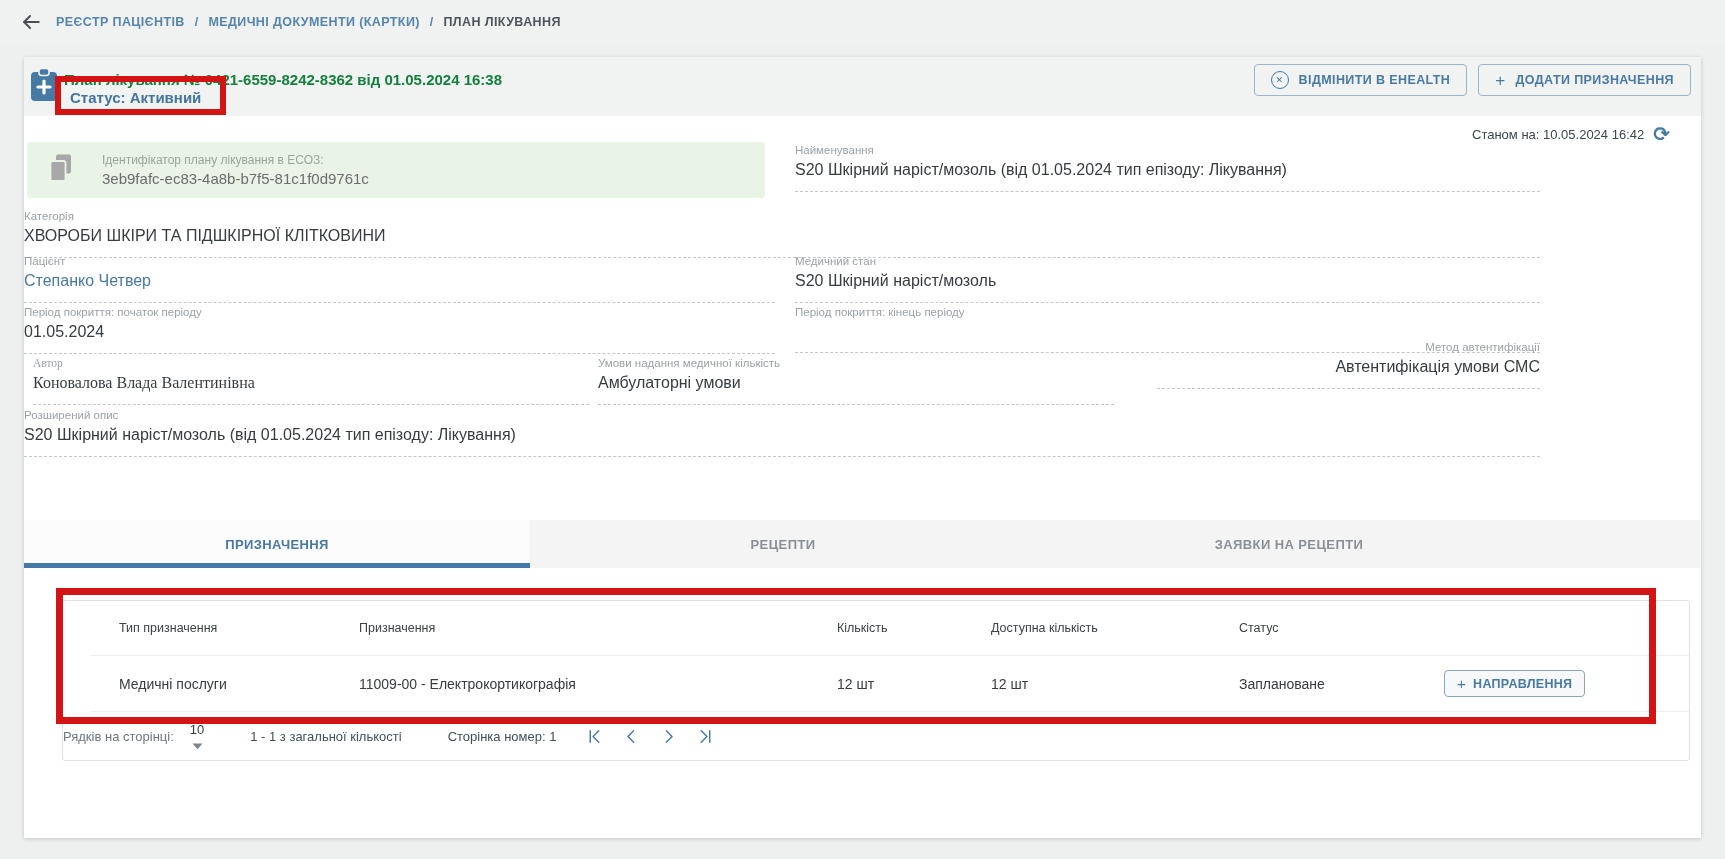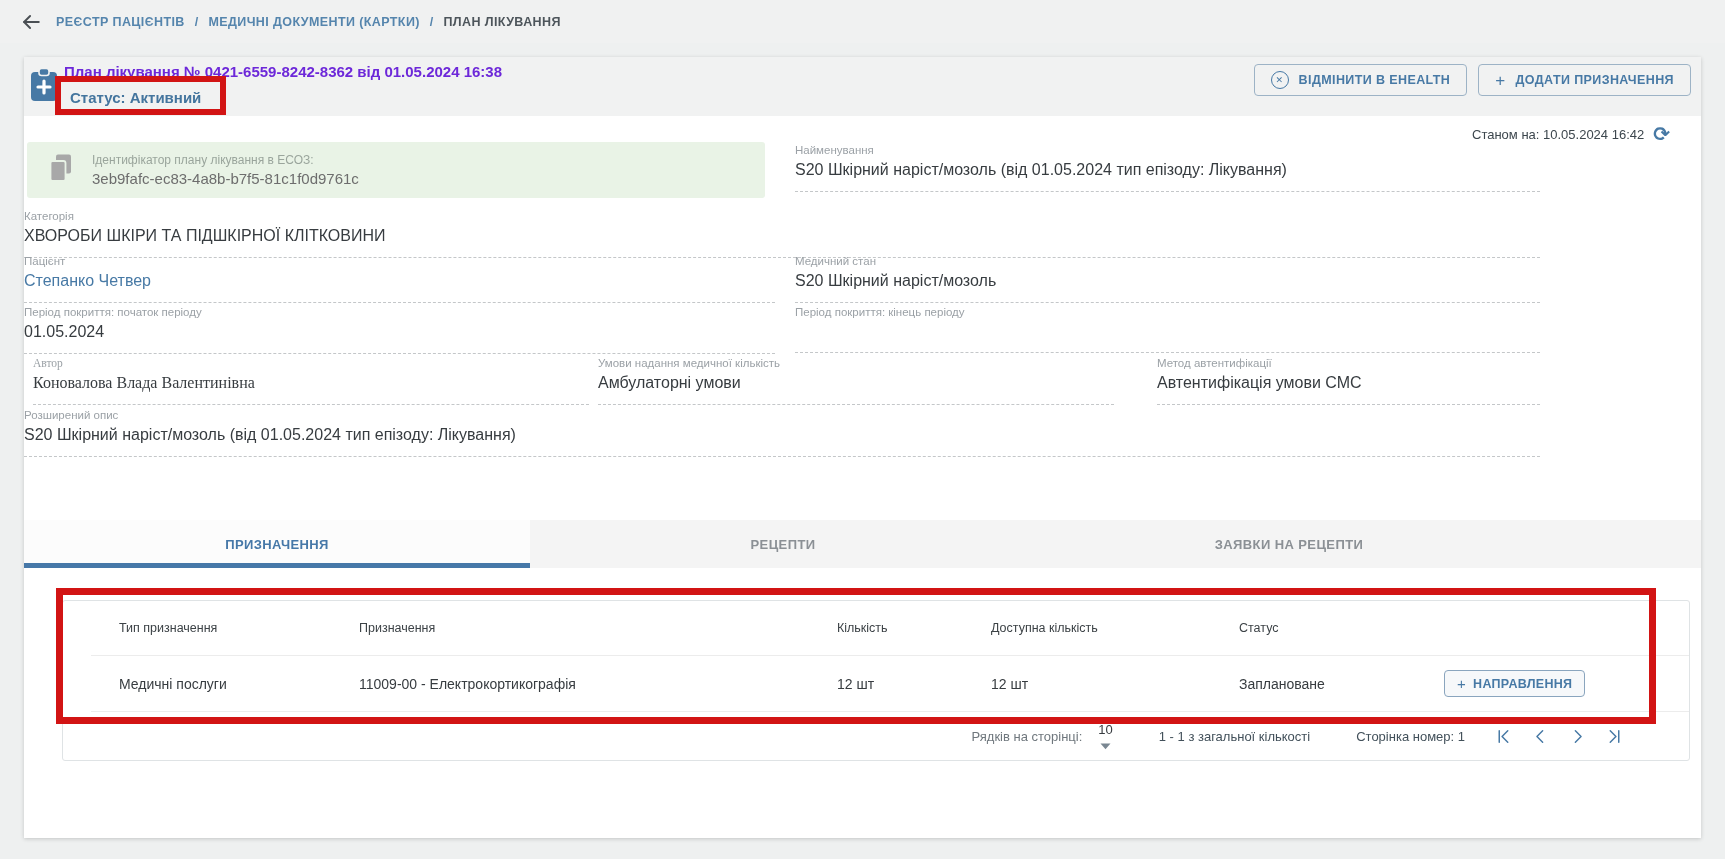--- a/index.html
+++ b/index.html
@@ -14,59 +14,59 @@
   .crumbs { margin-left:10px; font-size:12.5px; letter-spacing:.4px; font-weight:bold; }
   .crumb-link { color:#5585ad; cursor:pointer; }
   .crumb-sep { color:#5585ad; padding:0 6px; }
   .crumb-current { color:#4d555b; }
 
   
   .card { position:absolute; left:24px; top:57px; width:1677px; height:781px; background:#fff;
           box-shadow:0 1px 4px rgba(0,0,0,.18); }
   .card-header { position:absolute; left:24px; top:57px; width:1677px; height:59px; background:#f1f2f2; }
   .clip-icon { position:absolute; left:6px; top:10px; }
-  .hdr-title { position:absolute; left:40px; top:6px; font-size:15px; font-weight:bold; color:#6d28d9; }
+  .hdr-title { position:absolute; left:40px; top:14px; font-size:15px; font-weight:bold; color:#15803d; }
   .hdr-status { position:absolute; left:46px; top:32px; font-size:15px; font-weight:bold; color:#44759e; }
   .hdr-buttons { position:absolute; right:10px; top:7px; display:flex; gap:11px; }
   .btn-outline { display:flex; align-items:center; gap:10px; height:32px; padding:0 16px;
                  border:1px solid #9db3c6; border-radius:4px; background:transparent;
                  color:#4779a5; font-family:inherit; font-size:12.5px; font-weight:bold;
                  letter-spacing:.4px; cursor:pointer; }
   .circle-x { width:18px; height:18px; border:1.7px solid #4779a5; border-radius:50%;
               display:flex; align-items:center; justify-content:center; font-size:9px; font-weight:bold; }
   .plus-glyph { font-size:17px; font-weight:normal; line-height:1; }
 
   
   .asof { position:absolute; left:1340px; top:124px; width:330px; display:flex; align-items:center;
           justify-content:flex-end; gap:9px; font-size:13px; color:#3c464d; }
   .refresh-icon { color:#4779a5; font-size:20px; font-weight:bold; line-height:1; cursor:pointer; }
 
   
   .id-box { position:absolute; left:27px; top:142px; width:738px; height:56px; background:#e9f3e6;
-            border-radius:3px; display:flex; align-items:center; }
+            border-radius:3px; display:flex; align-items:center;gap:10px; }
   .copy-icon { margin:0 20px 0 22px; cursor:pointer; }
   .id-texts .lbl { font-size:12px; color:#9aa59c; margin-bottom:3px; }
   .id-texts .val { font-size:15px; color:#6d6d6d; }
 
   
   .field { position:absolute; }
   .field .lbl { font-size:11.5px; color:#9ba1a6; margin-bottom:5px; }
   .field .val { font-size:16px; color:#373c40; min-height:17px; }
   .field.dashed { border-bottom:1px dashed #c4c7c9; padding-bottom:12px; }
   .field .val.link { color:#4779a5; cursor:pointer; }
 
   .f-name     { left:795px; top:144px; width:745px; }
   .f-category { left:24px;  top:210px; width:1516px; }
   .f-patient  { left:24px;  top:255px; width:751px; }
   .f-cond     { left:795px; top:255px; width:745px; }
   .f-pstart   { left:24px;  top:306px; width:751px; }
   .f-pend     { left:795px; top:306px; width:745px; }
   .f-author   { left:33px;  top:357px; width:556px;font-family:Liberation Serif, serif; }
   .f-care     { left:598px; top:357px; width:516px; }
-  .f-auth     { left:1157px;top:357px; width:383px; }
+  .f-auth     { left:1157px;top:341px; width:383px;text-align:right; }
   .f-desc     { left:24px;  top:409px; width:1516px; }
 
   
   .tabbar { position:absolute; left:24px; top:520px; width:1677px; height:48px; background:#f4f4f4; display:flex; }
   .tab { width:506px; height:48px; display:flex; align-items:center; justify-content:center;
          font-size:13px; font-weight:bold; letter-spacing:.4px; color:#8b9095; cursor:pointer; position:relative; }
   .tab.active { background:#fcfcfc; color:#4678a8; }
   .tab.active::after { content:""; position:absolute; left:0; bottom:0; width:100%; height:5px; background:#4678a8; }
 
   
@@ -78,21 +78,21 @@
   .thead > div { font-size:12.5px; color:#3c4246; }
   .trow { height:56px; border-bottom:1px solid #ececec; }
   .trow > div { font-size:14px; color:#373c40; }
   .cell-link { color:#4779a5; cursor:pointer; }
   .btn-referral { display:inline-flex; align-items:center; gap:7px; height:27px; padding:0 12px;
                   border:1px solid #8aa5be; border-radius:4px; background:#f6f8fa; color:#4779a5;
                   font-family:inherit; font-size:12.5px; font-weight:bold; letter-spacing:.3px; cursor:pointer; }
   .btn-referral .plus-glyph { font-size:15px; }
 
   
-  .pager { height:48px; display:flex; align-items:center; justify-content:flex-end;
+  .pager { height:48px; display:flex; align-items:center; 
            padding-right:66px; gap:16px; font-size:13px; color:#4a5archive; }
   .pager .plabel { color:#6f777d; font-size:13px; }
   .pager .pval { color:#373c40; display:flex; align-items:center; gap:6px; cursor:pointer;flex-direction:column; }
   .pager .sep-gap { width:14px; }
   .pnav { display:flex; align-items:center; gap:20px; margin-left:14px; }
   .pnav .nbtn { cursor:pointer; display:flex; align-items:center; }
 
   
   .ann { position:absolute; border-style:solid; border-color:#d21414; z-index:50; pointer-events:none; }
   .ann-status { left:55px; top:76px; width:171px; height:39px; border-width:6px; }

